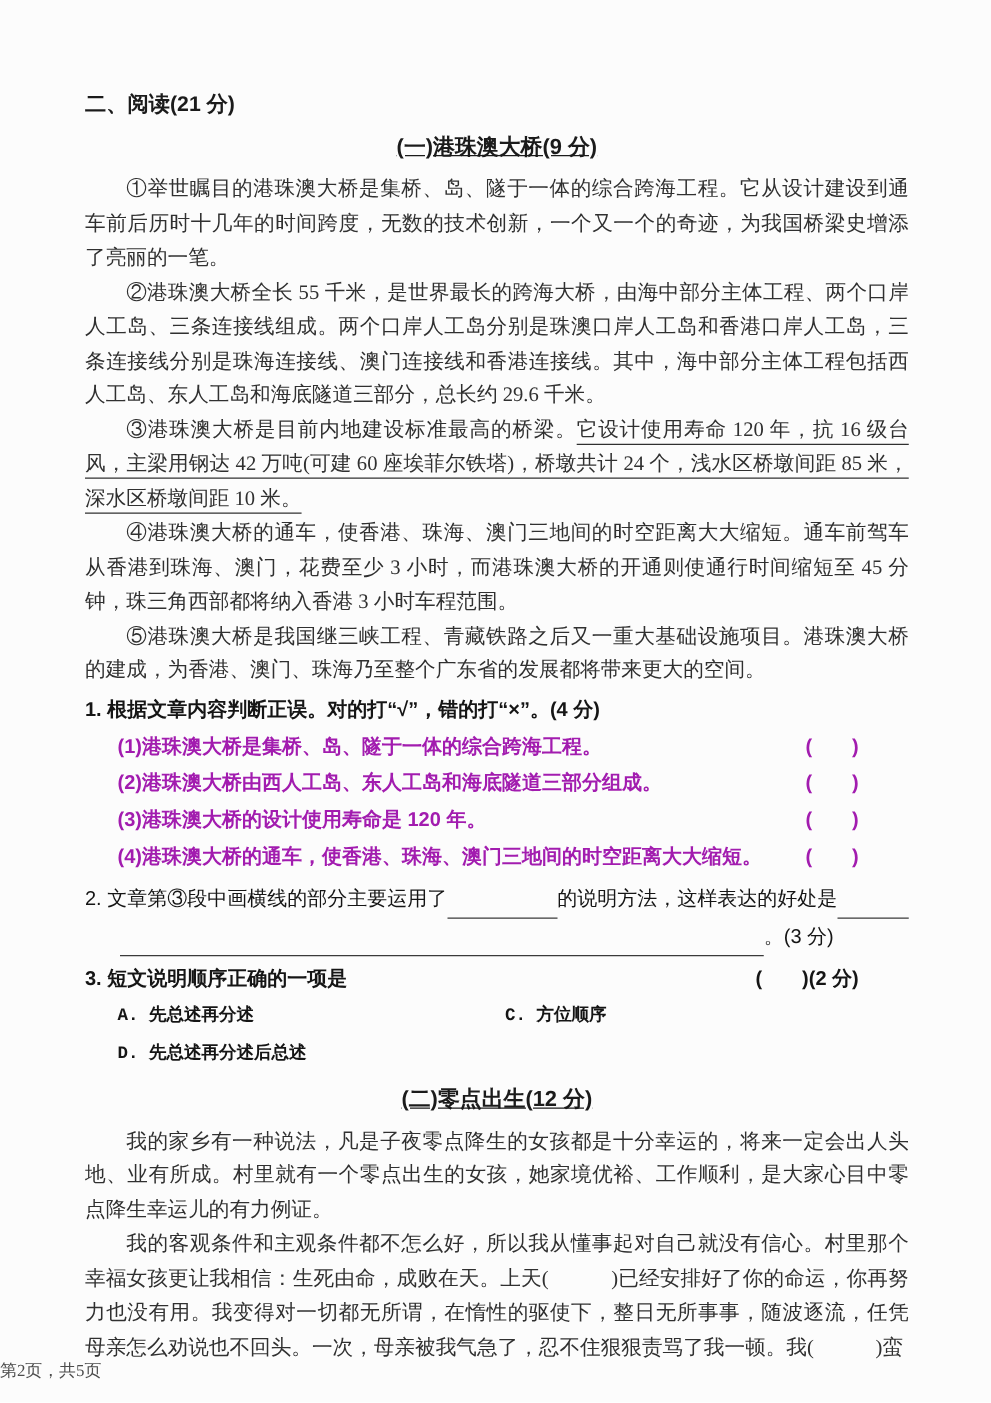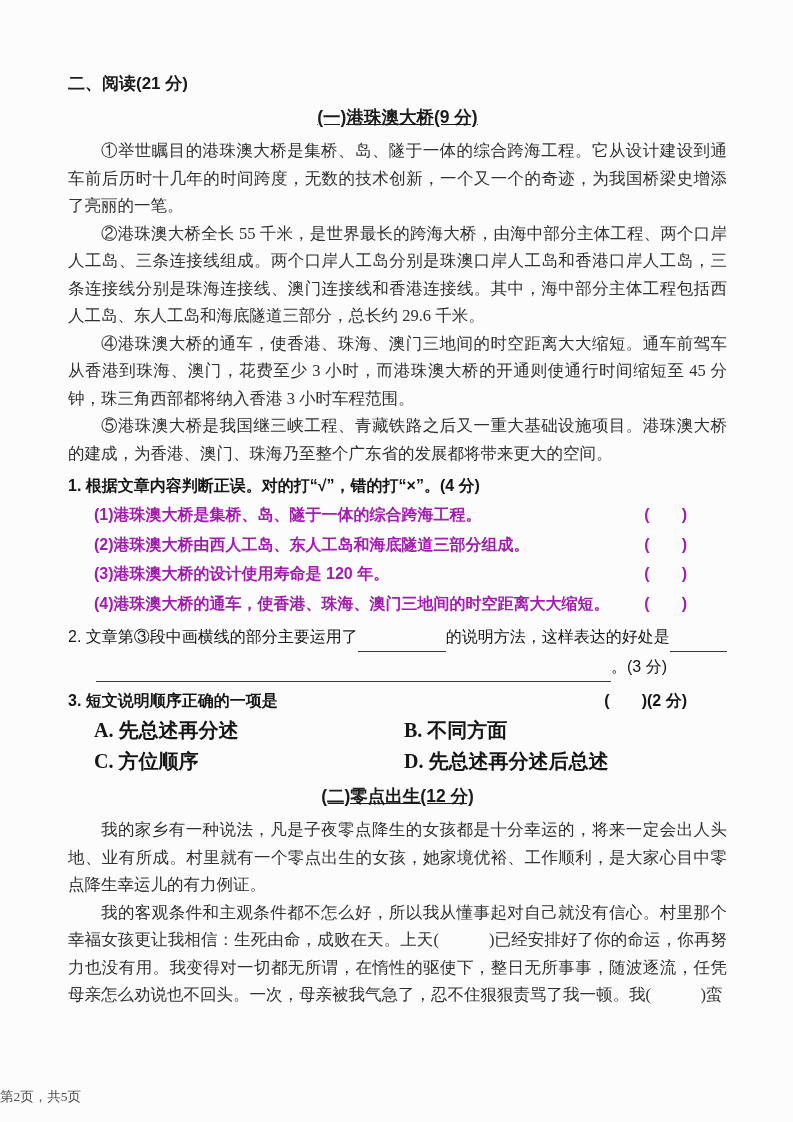--- a/index.html
+++ b/index.html
@@ -68,22 +68,22 @@
   }
   .blank.grow{flex:1 1 auto;}
   .q3-row{
     display:flex;justify-content:space-between;align-items:flex-start;
     padding-right:40px;
   }
   .options{
     display:grid;
     grid-template-columns:310px auto;
     padding-left:26px;
-    font-family:Liberation Serif, serif;
-    font-weight:700;font-size:20px;color:#151515;
+    font-family:Liberation Mono, monospace;
+    font-weight:700;font-size:14px;color:#151515;
     line-height:30.5px;
   }
   .footer{
     position:absolute;left:0;right:0;bottom:16px;
     text-align:left;
     font-size:13.5px;color:#4c4c4c;
     font-family:"Liberation Serif", serif;
   }
 </style>
 </head>
@@ -91,20 +91,21 @@
 
 <div class="page">
 
   <div class="hdr">二、阅读(21 分)</div>
 
   <div class="center-title">(一)港珠澳大桥(9 分)</div>
 
   <div id="p1-paras">
       <p class="para"><span>①举世瞩目的港珠澳大桥是集桥、岛、隧于一体的综合跨海工程。它从设计建设到通车前后历时十几年的时间跨度，无数的技术创新，一个又一个的奇迹，为我国桥梁史增添了亮丽的一笔。</span></p>
       <p class="para"><span>②港珠澳大桥全长 55 千米，是世界最长的跨海大桥，由海中部分主体工程、两个口岸人工岛、三条连接线组成。两个口岸人工岛分别是珠澳口岸人工岛和香港口岸人工岛，三条连接线分别是珠海连接线、澳门连接线和香港连接线。其中，海中部分主体工程包括西人工岛、东人工岛和海底隧道三部分，总长约 29.6 千米。</span></p>
+      <p class="para"><span>③港珠澳大桥是目前内地建设标准最高的桥梁。</span><span class="u">它设计使用寿命 120 年，抗 16 级台风，主梁用钢达 42 万吨(可建 60 座埃菲尔铁塔)，桥墩共计 24 个，浅水区桥墩间距 85 米，深水区桥墩间距 10 米。</span></p>
       <p class="para"><span>④港珠澳大桥的通车，使香港、珠海、澳门三地间的时空距离大大缩短。通车前驾车从香港到珠海、澳门，花费至少 3 小时，而港珠澳大桥的开通则使通行时间缩短至 45 分钟，珠三角西部都将纳入香港 3 小时车程范围。</span></p>
       <p class="para"><span>⑤港珠澳大桥是我国继三峡工程、青藏铁路之后又一重大基础设施项目。港珠澳大桥的建成，为香港、澳门、珠海乃至整个广东省的发展都将带来更大的空间。</span></p>
     </div>
 
   <div class="qblock">
     <div class="q-stem">1. 根据文章内容判断正误。对的打“√”，错的打“×”。(4 分)</div>
     <div id="q1-items">
         <div class="tf-item">
           <span>(1)港珠澳大桥是集桥、岛、隧于一体的综合跨海工程。</span>
           <span class="bracket">(　　)</span>
@@ -137,21 +138,20 @@
       </div>
   </div>
 
   <div class="qblock">
     <div class="q3-row">
       <span class="q-stem">3. 短文说明顺序正确的一项是</span>
       <span class="q-stem bracket">(　　)(2 分)</span>
     </div>
     <div class="options" id="q3-options">
         <span>A. 先总述再分述</span>
-        <span>B. 不同方面</span>
         <span>C. 方位顺序</span>
         <span>D. 先总述再分述后总述</span>
       </div>
   </div>
 
   <div class="center-title" style="margin-top:8px;">(二)零点出生(12 分)</div>
 
   <div id="p2-paras">
       <p class="para"><span>我的家乡有一种说法，凡是子夜零点降生的女孩都是十分幸运的，将来一定会出人头地、业有所成。村里就有一个零点出生的女孩，她家境优裕、工作顺利，是大家心目中零点降生幸运儿的有力例证。</span></p>
       <p class="para"><span>我的客观条件和主观条件都不怎么好，所以我从懂事起对自己就没有信心。村里那个幸福女孩更让我相信：生死由命，成败在天。上天(　　　)已经安排好了你的命运，你再努力也没有用。我变得对一切都无所谓，在惰性的驱使下，整日无所事事，随波逐流，任凭母亲怎么劝说也不回头。一次，母亲被我气急了，忍不住狠狠责骂了我一顿。我(　　　)蛮</span></p>

